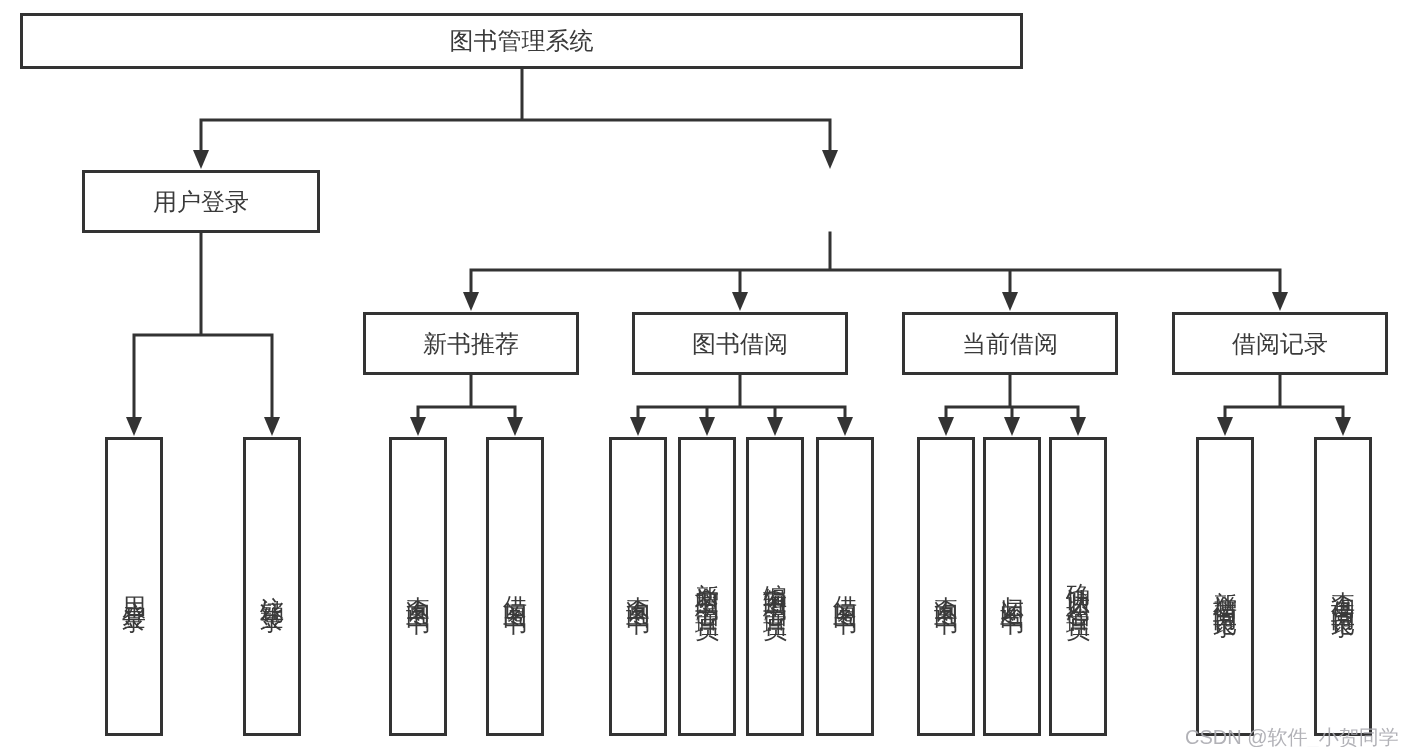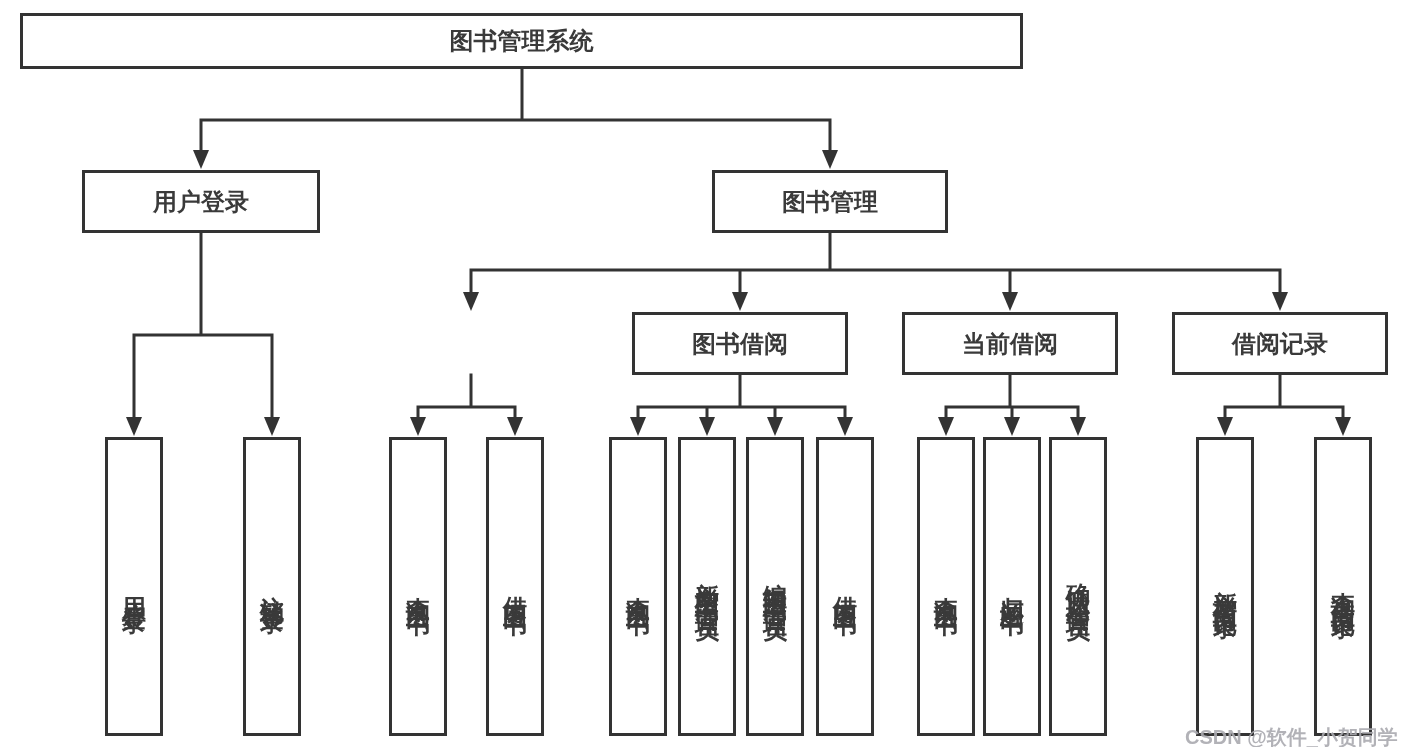--- a/index.html
+++ b/index.html
@@ -4,21 +4,21 @@
 <style>
   :root{
     --line:#333333;
     --text:#3a3a3a;
     --wm:#aaaab0;
     --bg:#ffffff;
   }
   html,body{margin:0;padding:0;background:var(--bg);}
   .stage{
     position:relative;width:1405px;height:747px;background:var(--bg);
-    font-family:"Liberation Sans","DejaVu Sans",sans-serif;overflow:hidden;font-weight:bold;
+    font-family:"Liberation Sans","DejaVu Sans",sans-serif;overflow:hidden;
   }
   .connectors{position:absolute;left:0;top:0;z-index:1;}
   .node{
     position:absolute;box-sizing:border-box;border:3px solid var(--line);
     background:#fff;display:flex;align-items:center;justify-content:center;
     color:var(--text);z-index:2;
   }
   .htext{font-size:24px;color:var(--text);white-space:nowrap;}
   .vtext{
     writing-mode:vertical-rl;text-orientation:mixed;font-size:24px;
@@ -89,24 +89,24 @@
     </g>
   </svg>
 
   <div class="node n-root">
     <span class="htext">图书管理系统</span>
   </div>
 
   <div class="node n-userlogin">
     <span class="htext">用户登录</span>
   </div>
-  <div class="node n-bookmgmt">
-    <span class="htext">图书管理</span>
+
+  <div class="node n-newrec">
+    <span class="htext">新书推荐</span>
   </div>
-
   <div class="node n-borrow">
     <span class="htext">图书借阅</span>
   </div>
   <div class="node n-current">
     <span class="htext">当前借阅</span>
   </div>
   <div class="node n-records">
     <span class="htext">借阅记录</span>
   </div>
 

